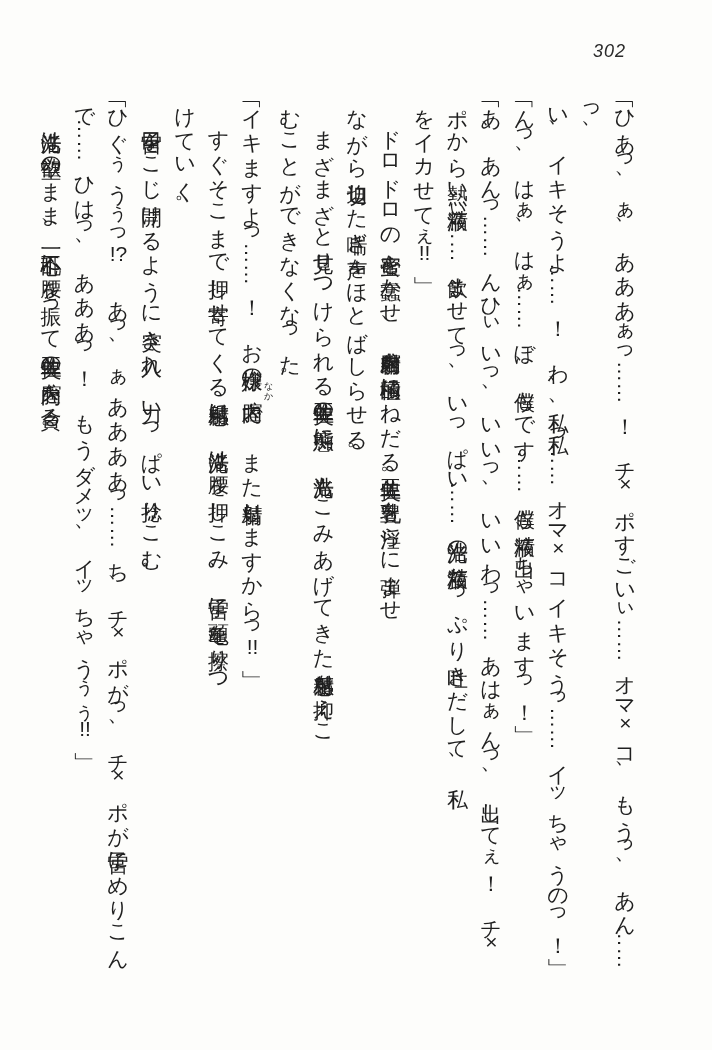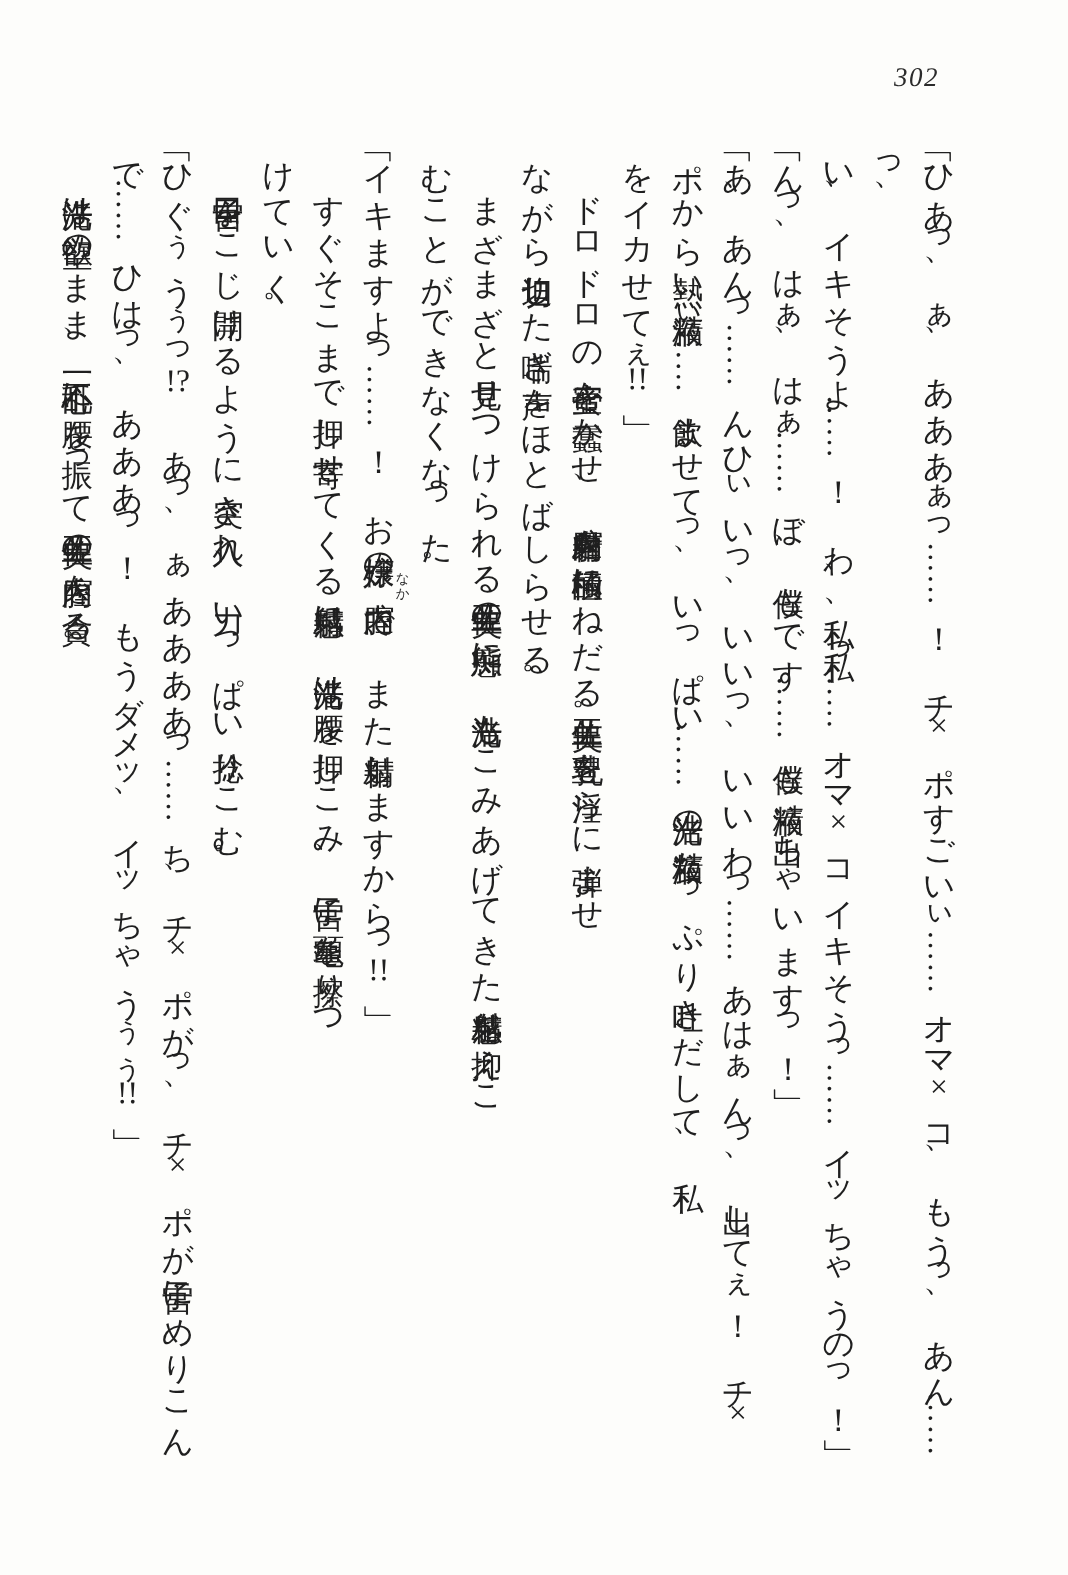--- a/index.html
+++ b/index.html
@@ -7,21 +7,21 @@
     padding: 0;
     background: #e8e8e6;
   }
   .page {
     position: relative;
     width: 712px;
     height: 1050px;
     margin: 0 auto;
     background: #fdfdfb;
     overflow: hidden;
-    font-family: Liberation Serif, serif;
+    font-family: Liberation Sans, sans-serif;
   }
   .page-number {
     position: absolute;
     top: 41px;
     right: 86px;
     font-size: 18px;
     font-style: italic;
     letter-spacing: 1px;
     color: #2b2b2b;
   }

